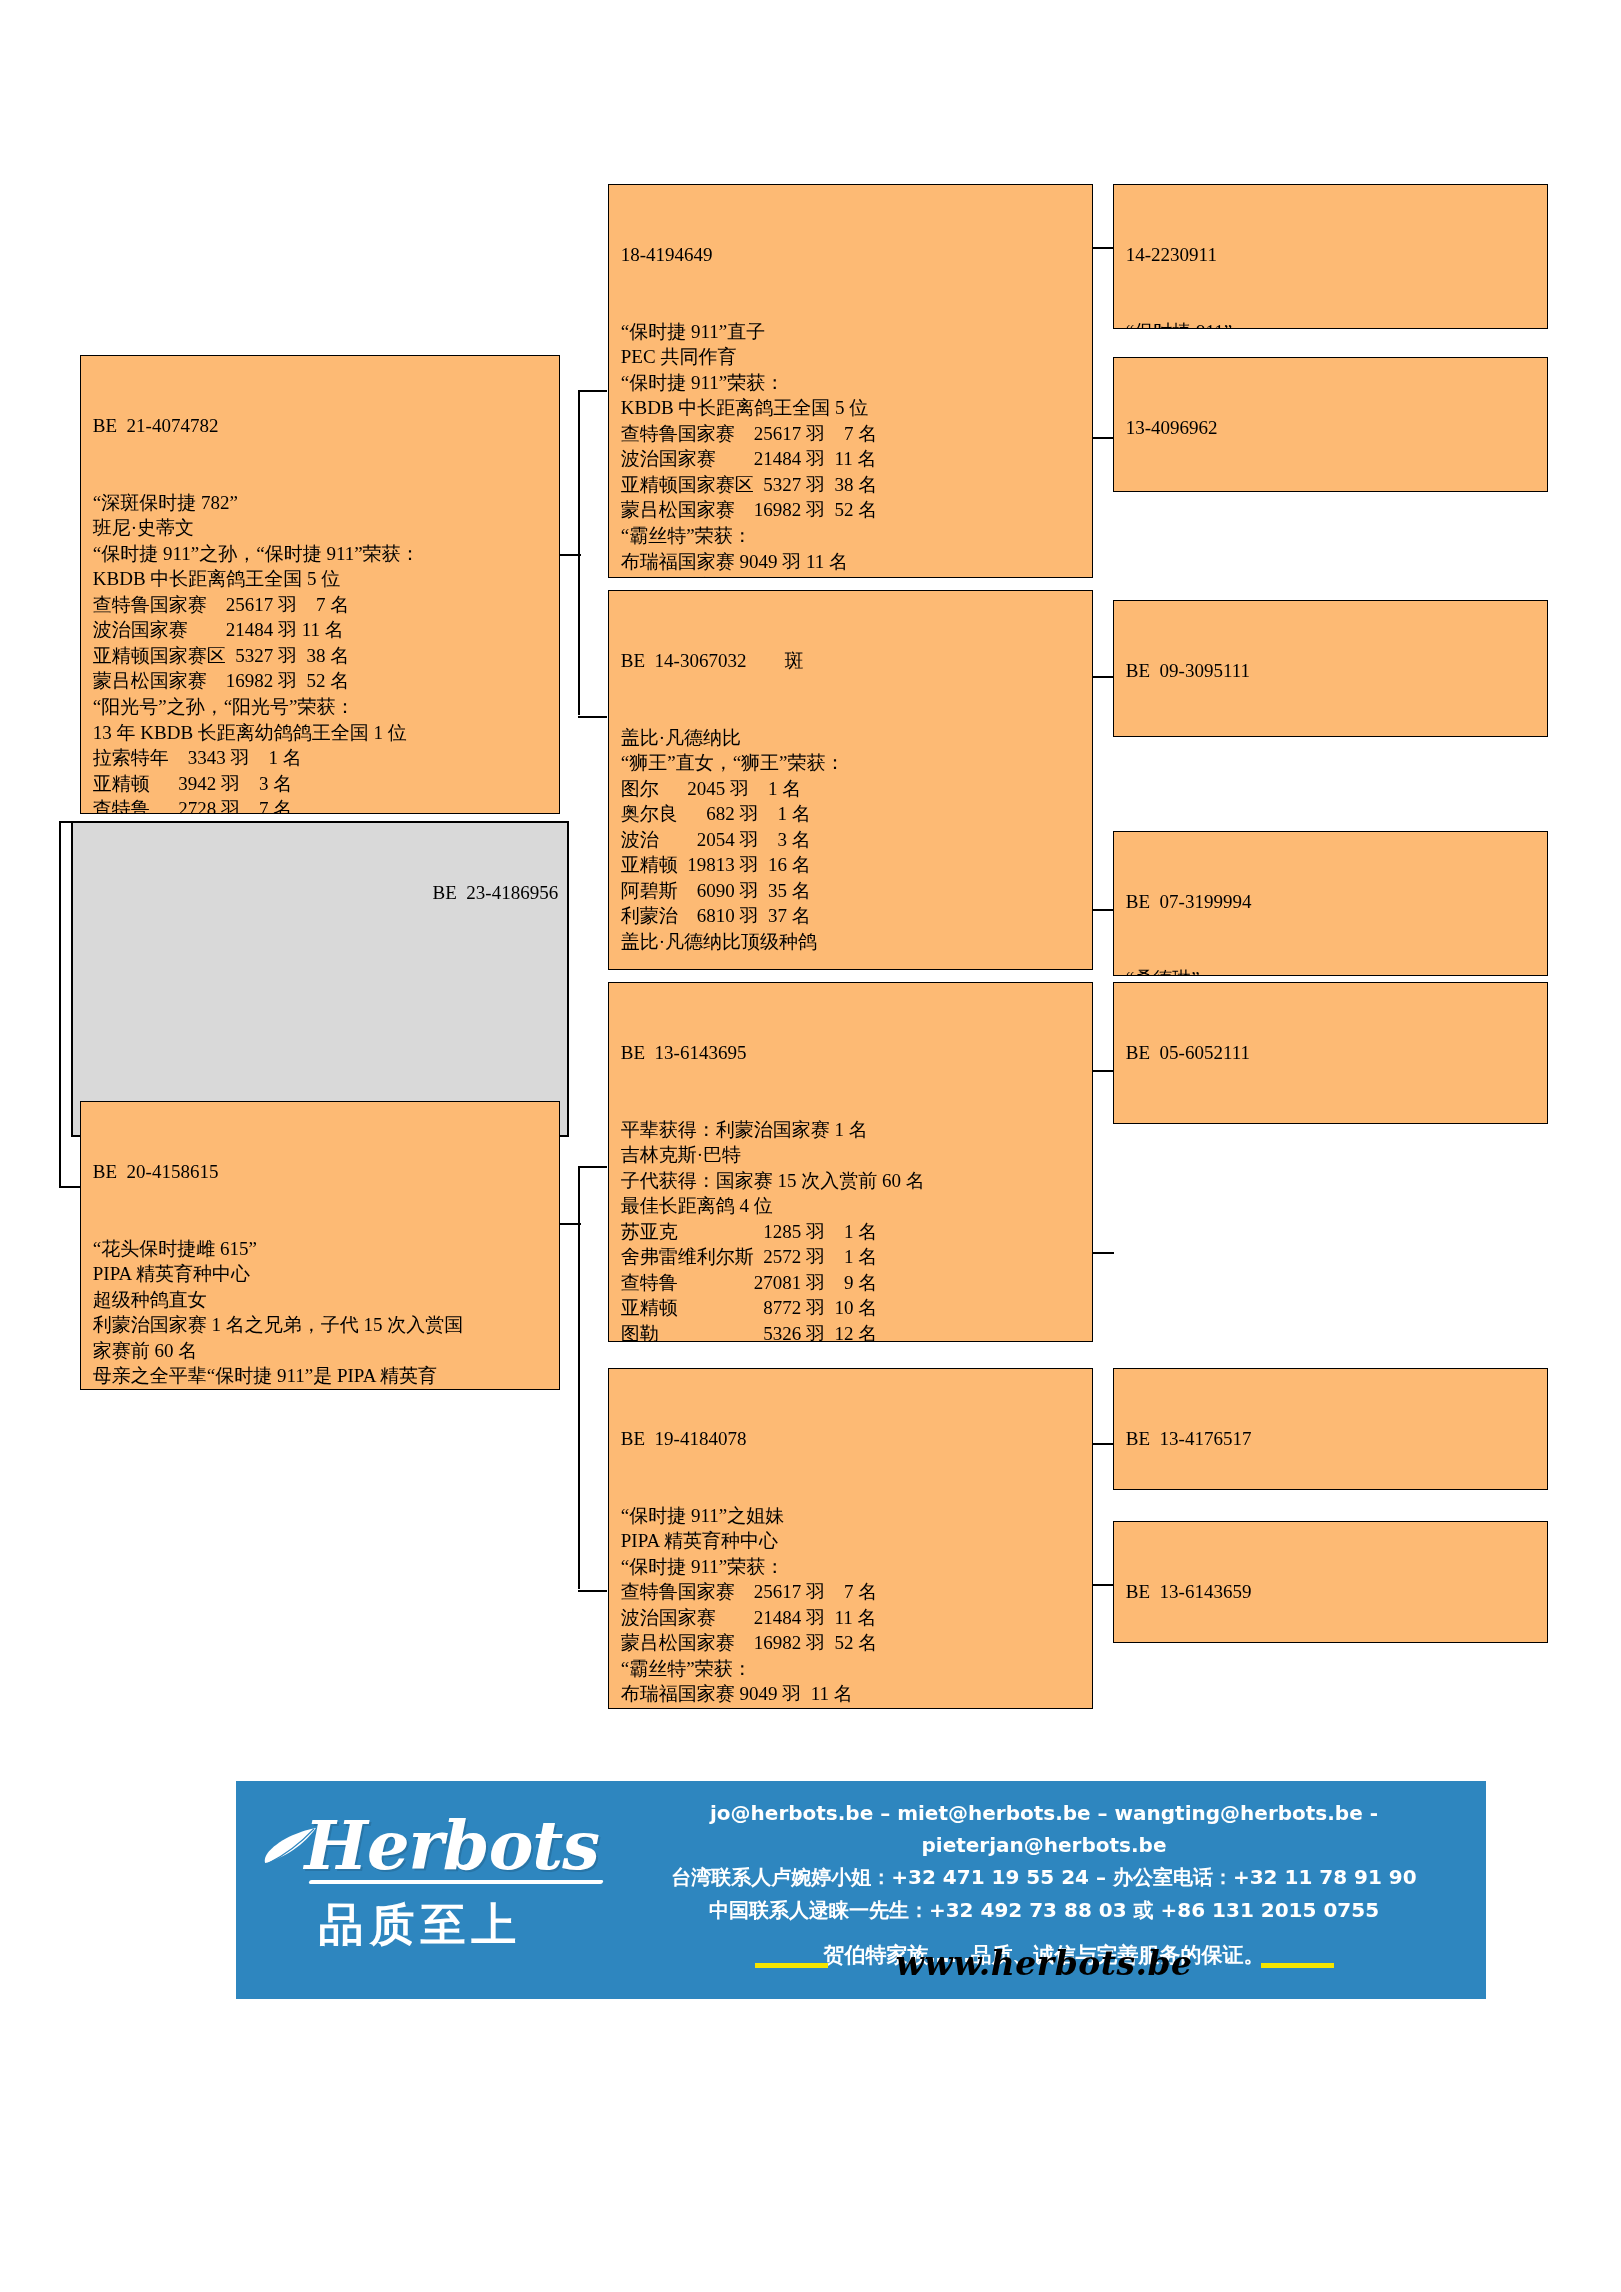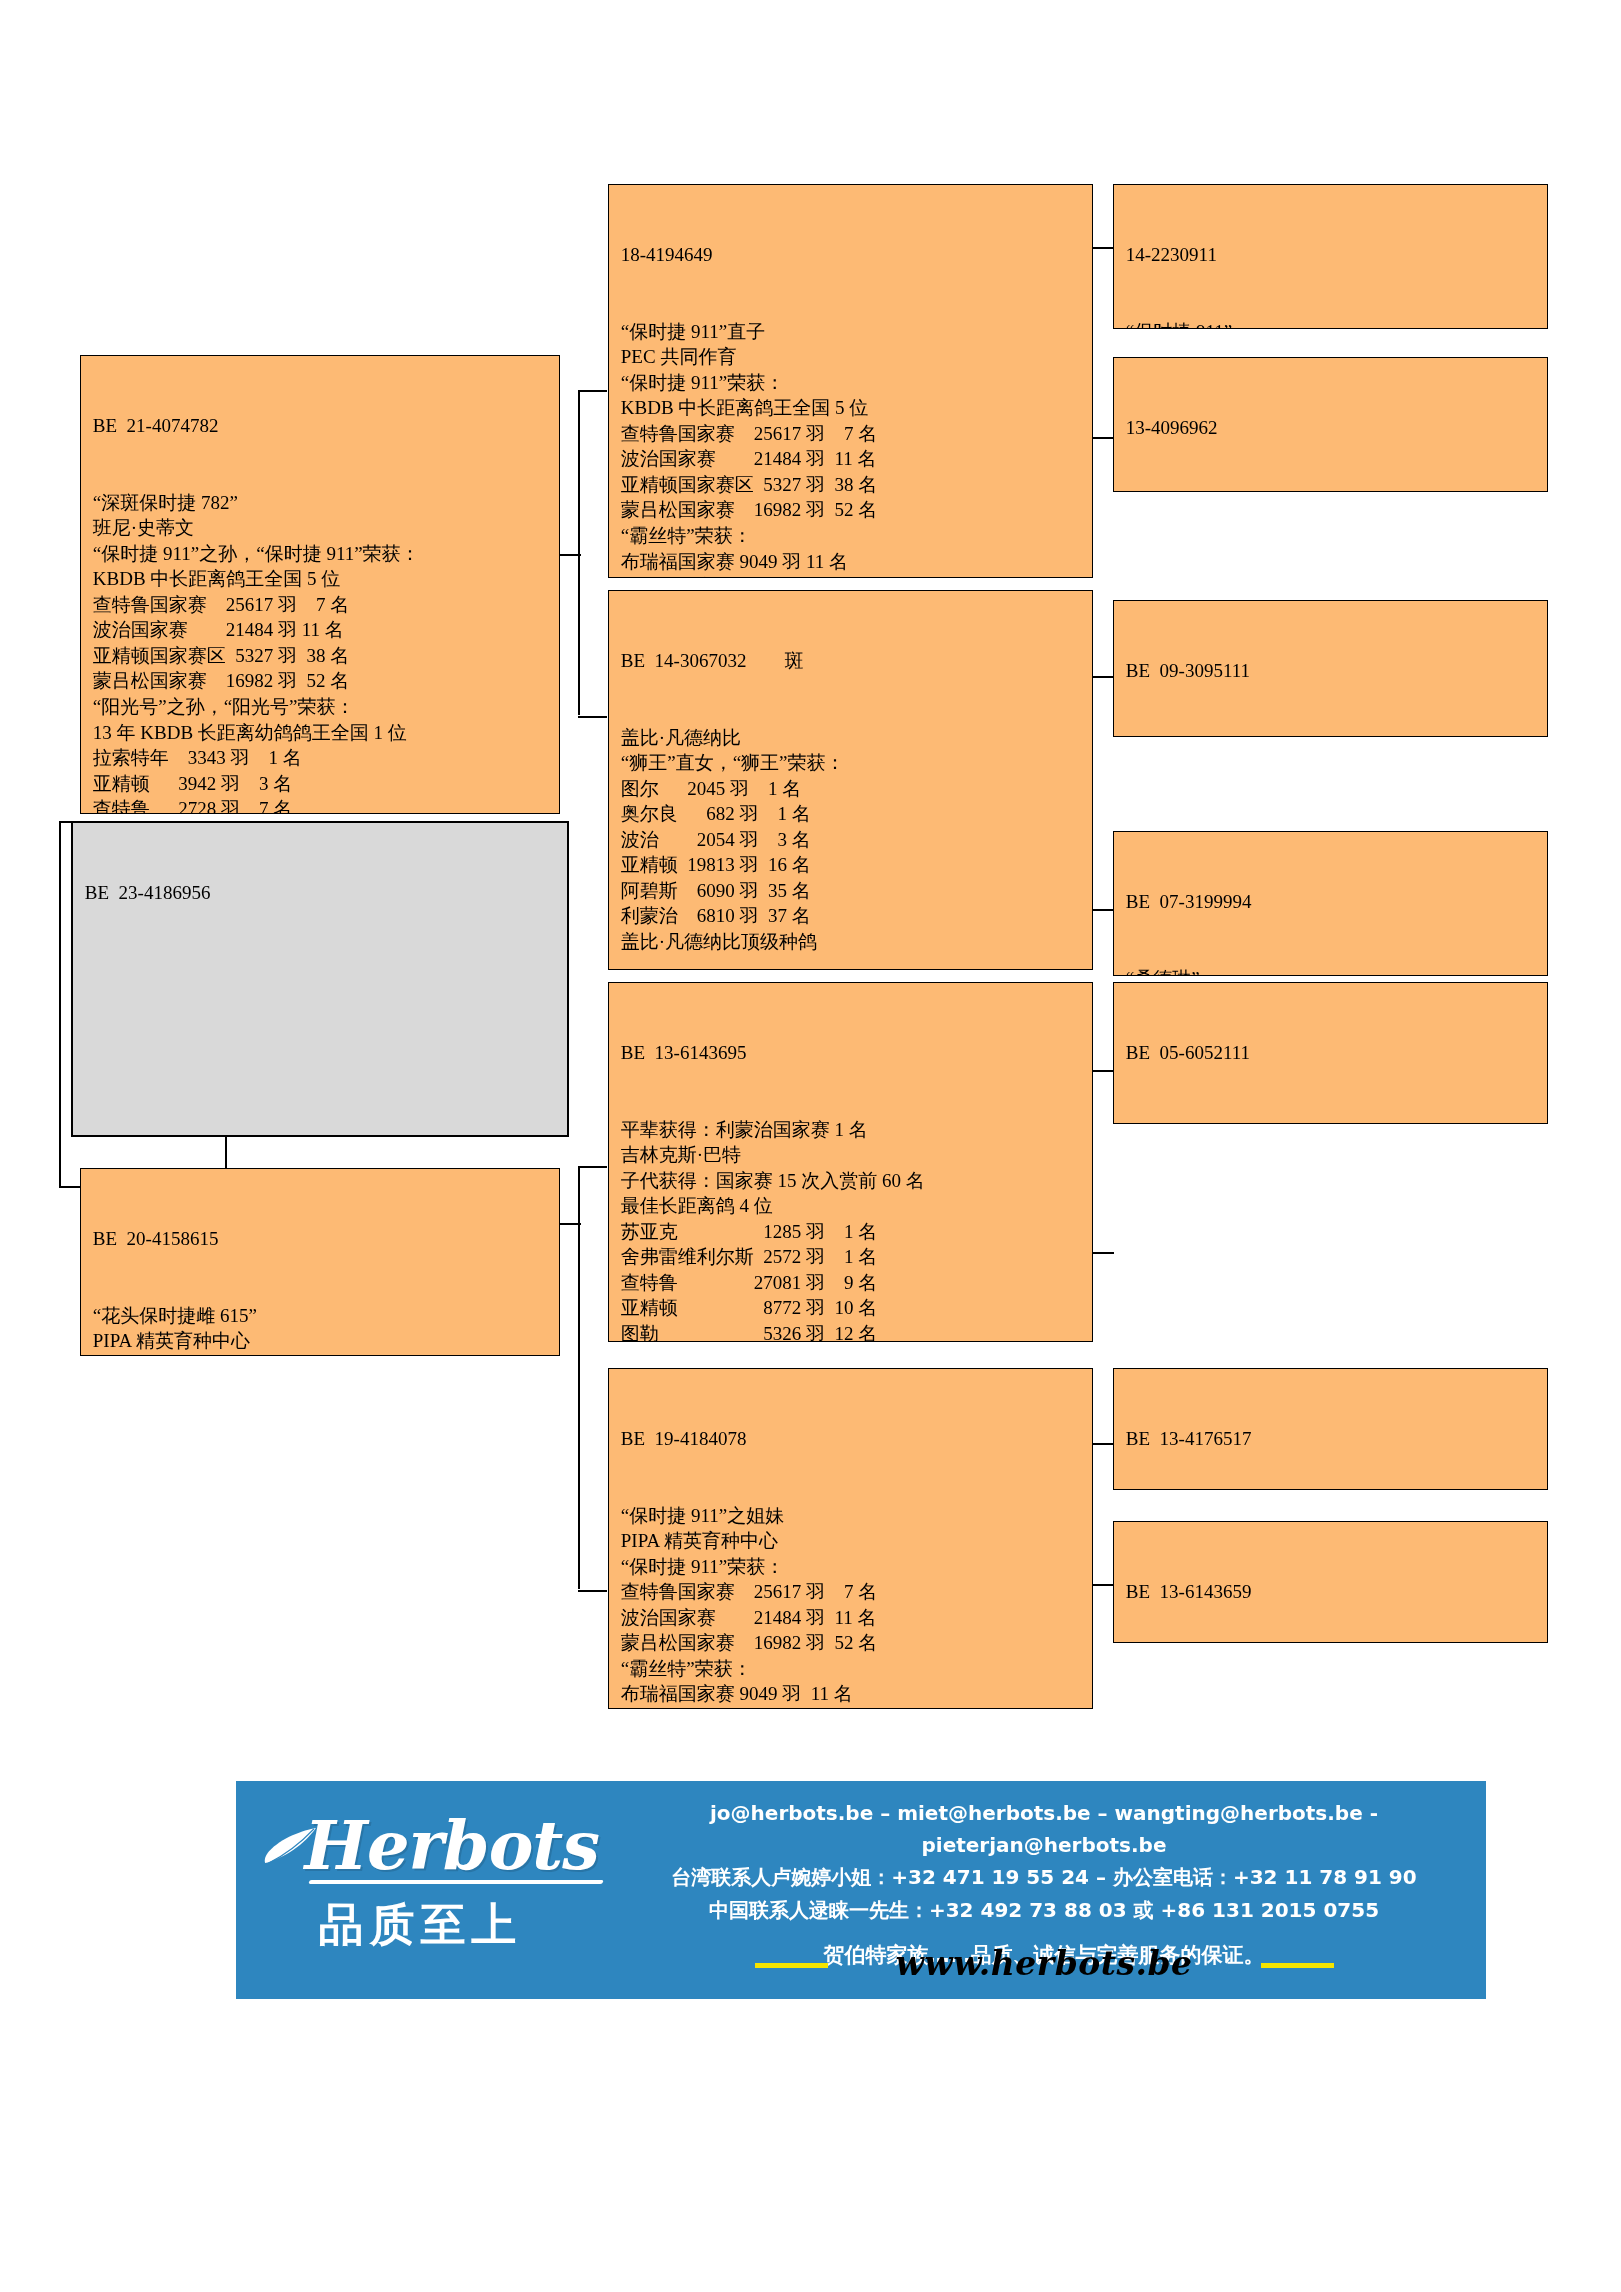--- a/index.html
+++ b/index.html
@@ -193,26 +193,26 @@
 蒙吕松国家赛    16982 羽  52 名
 “阳光号”之孙，“阳光号”荣获：
 13 年 KBDB 长距离幼鸽鸽王全国 1 位
 拉索特年    3343 羽    1 名
 亚精顿      3942 羽    3 名
 查特鲁      2728 羽    7 名
 拉索特年 13089 羽  22 名
 波治       18478 羽  44 名</div>
   </div>
 
-  <div class="box subject" style="left:71px; top:821px; width:498px; height:316px;">
+  <div class="box subject" style="left:71px; top:821px; width:498px; height:316px;text-align:right;">
     <div>BE  23-4186956</div>
     <div></div>
   </div>
 
-  <div class="box" style="left:80px; top:1168px; width:480px; height:188px;">
+  <div class="box" style="left:80px; top:1101px; width:480px; height:289px;">
     <div>BE  20-4158615</div>
     <div>“花头保时捷雌 615”
 PIPA 精英育种中心
 超级种鸽直女
 利蒙治国家赛 1 名之兄弟，子代 15 次入赏国
 家赛前 60 名
 母亲之全平辈“保时捷 911”是 PIPA 精英育
 种中心超级种鸽</div>
   </div>
 

